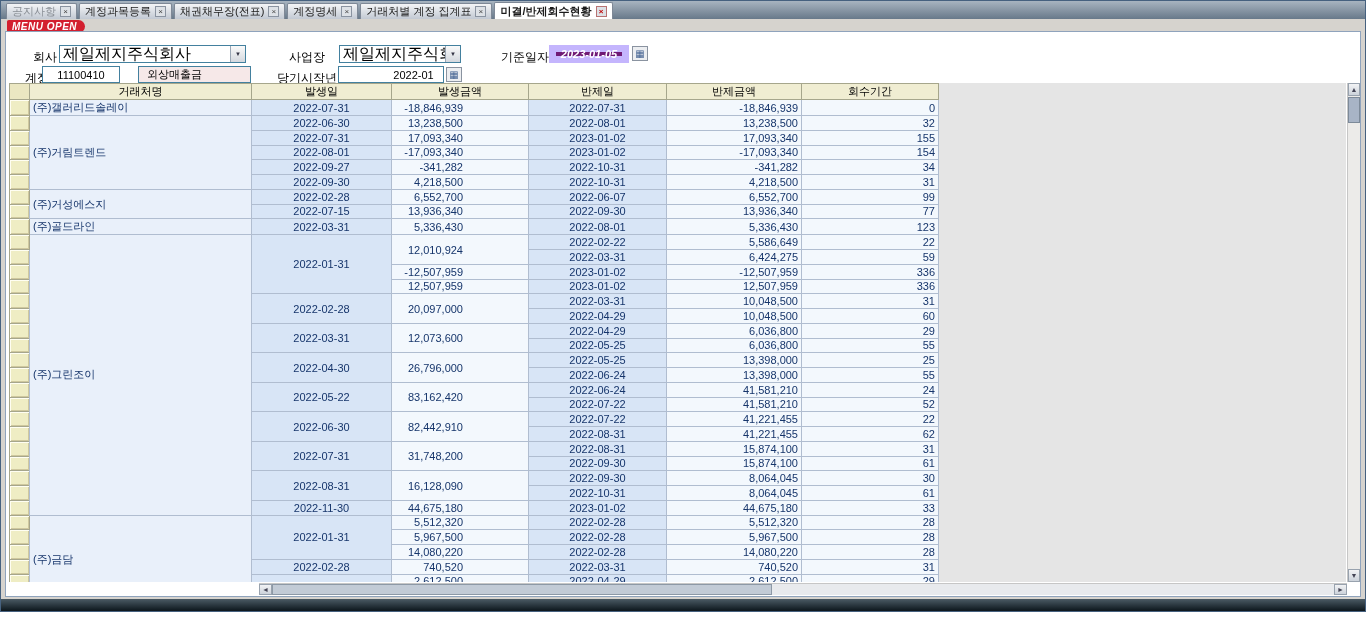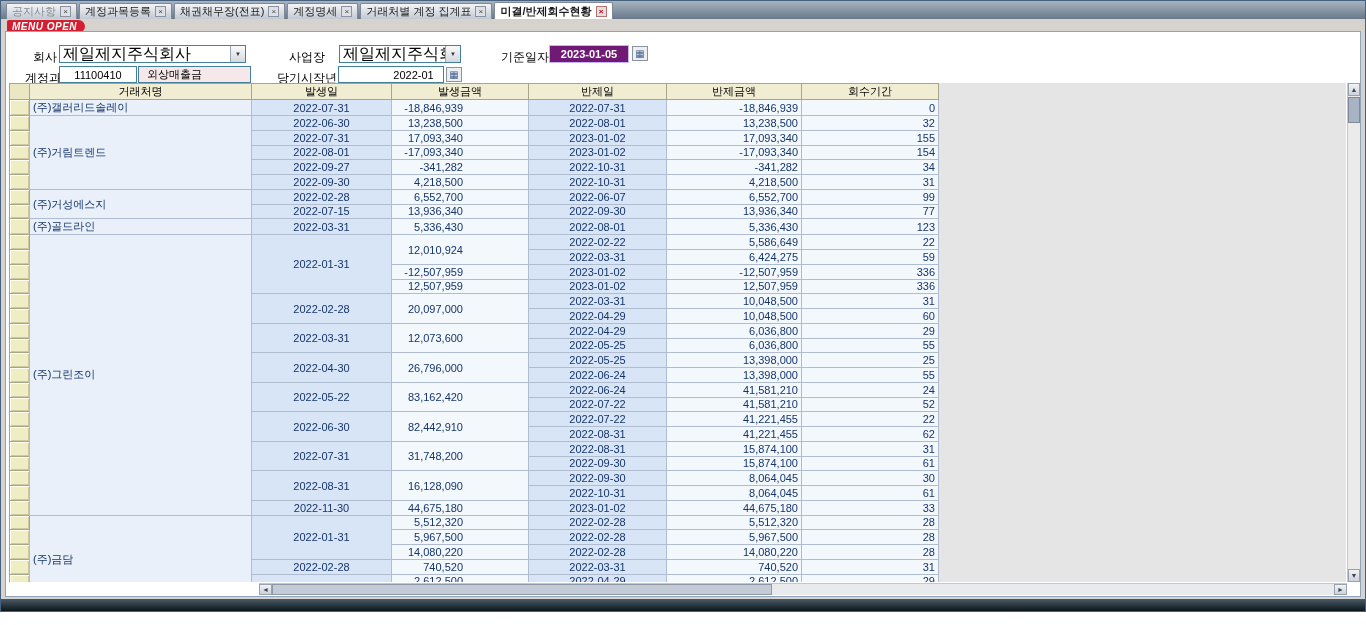--- a/index.html
+++ b/index.html
@@ -19,21 +19,21 @@
   
   .content{position:absolute;top:30px;left:4px;right:4px;bottom:14px;background:#fff;border:1px solid #8fa3bc;overflow:hidden;}
 
   
   .form{position:relative;height:51px;background:#fff;font-size:12px;}
   .f-label{position:absolute;color:#000;white-space:nowrap;}
   .f-select{position:absolute;height:18px;border:1px solid #43809e;background:#fff;display:flex;align-items:center;cursor:pointer;}
   .f-select .sel-text{flex:1;padding-left:3px;font-size:16px;color:#000;white-space:nowrap;overflow:hidden;}
   .f-select .sel-arrow{width:15px;height:16px;background:linear-gradient(180deg,#fafafa,#d4d8de);border-left:1px solid #9aa6b4;font-size:6px;line-height:16px;text-align:center;color:#334;}
   .f-input{position:absolute;border:1px solid #43809e;background:#fff;font-size:11px;display:flex;align-items:center;justify-content:center;color:#000;}
-  .f-input.selected{background:#701a75;color:#fff;font-weight:bold;border:1px solid #c4b5fd;}
+  .f-input.selected{background:#701a75;color:#fff;font-weight:bold;border:7px solid #c4b5fd;font-style:italic;}
   .f-input.readonly{background:#f6e8e8;justify-content:flex-start;padding-left:8px;}
   .cal-btn{position:absolute;width:16px;height:15px;background:#eceef1;border:1px solid #8a93a0;display:flex;align-items:center;justify-content:center;font-size:10px;color:#3a5a8c;cursor:pointer;}
 
   
   .grid-wrap{position:absolute;top:51px;left:3px;right:14px;bottom:14px;overflow:hidden;background:#e5e5e5;}
   table.grid{border-collapse:collapse;table-layout:fixed;width:929px;border:1px solid #8ea0b8;}
   .grid th{background:#f0edd2;border:1px solid #a6a68c;font-weight:normal;font-size:11px;color:#000;height:13px;overflow:hidden;white-space:nowrap;}
   .grid th.rowhead-h{background:#ebe7c2;}
   .grid tbody tr{height:14.75px;}
   .grid td{border:1px solid #b0bdd0;font-size:11px;color:#16356b;padding:0 3px;overflow:hidden;white-space:nowrap;}
@@ -107,21 +107,21 @@
       <div class="f-select" style="left:333px;top:13px;width:122px;">
         <span class="sel-text">제일제지주식회사</span>
         <span class="sel-arrow">▼</span>
       </div>
 
       <span class="f-label" style="left:495px;top:17px;">기준일자</span>
       <div class="f-input selected" style="left:543px;top:13px;width:80px;height:18px;">2023-01-05</div>
       <div class="cal-btn" style="left:626px;top:14px;">▦</div>
 
       <span class="f-label" style="left:19px;top:38px;">계정과목</span>
-      <div class="f-input" style="left:53px;top:34px;width:78px;height:17px;">11100410</div>
+      <div class="f-input" style="left:36px;top:34px;width:78px;height:17px;">11100410</div>
       <div class="f-input readonly" style="left:132px;top:34px;width:113px;height:17px;">외상매출금</div>
 
       <span class="f-label" style="left:271px;top:38px;">당기시작년월</span>
       <div class="f-input" style="left:332px;top:34px;width:106px;height:17px;padding-left:45px;">2022-01</div>
       <div class="cal-btn" style="left:440px;top:35px;">▦</div>
     </div>
 
     <div class="grid-wrap">
       <table class="grid">
         <colgroup>

